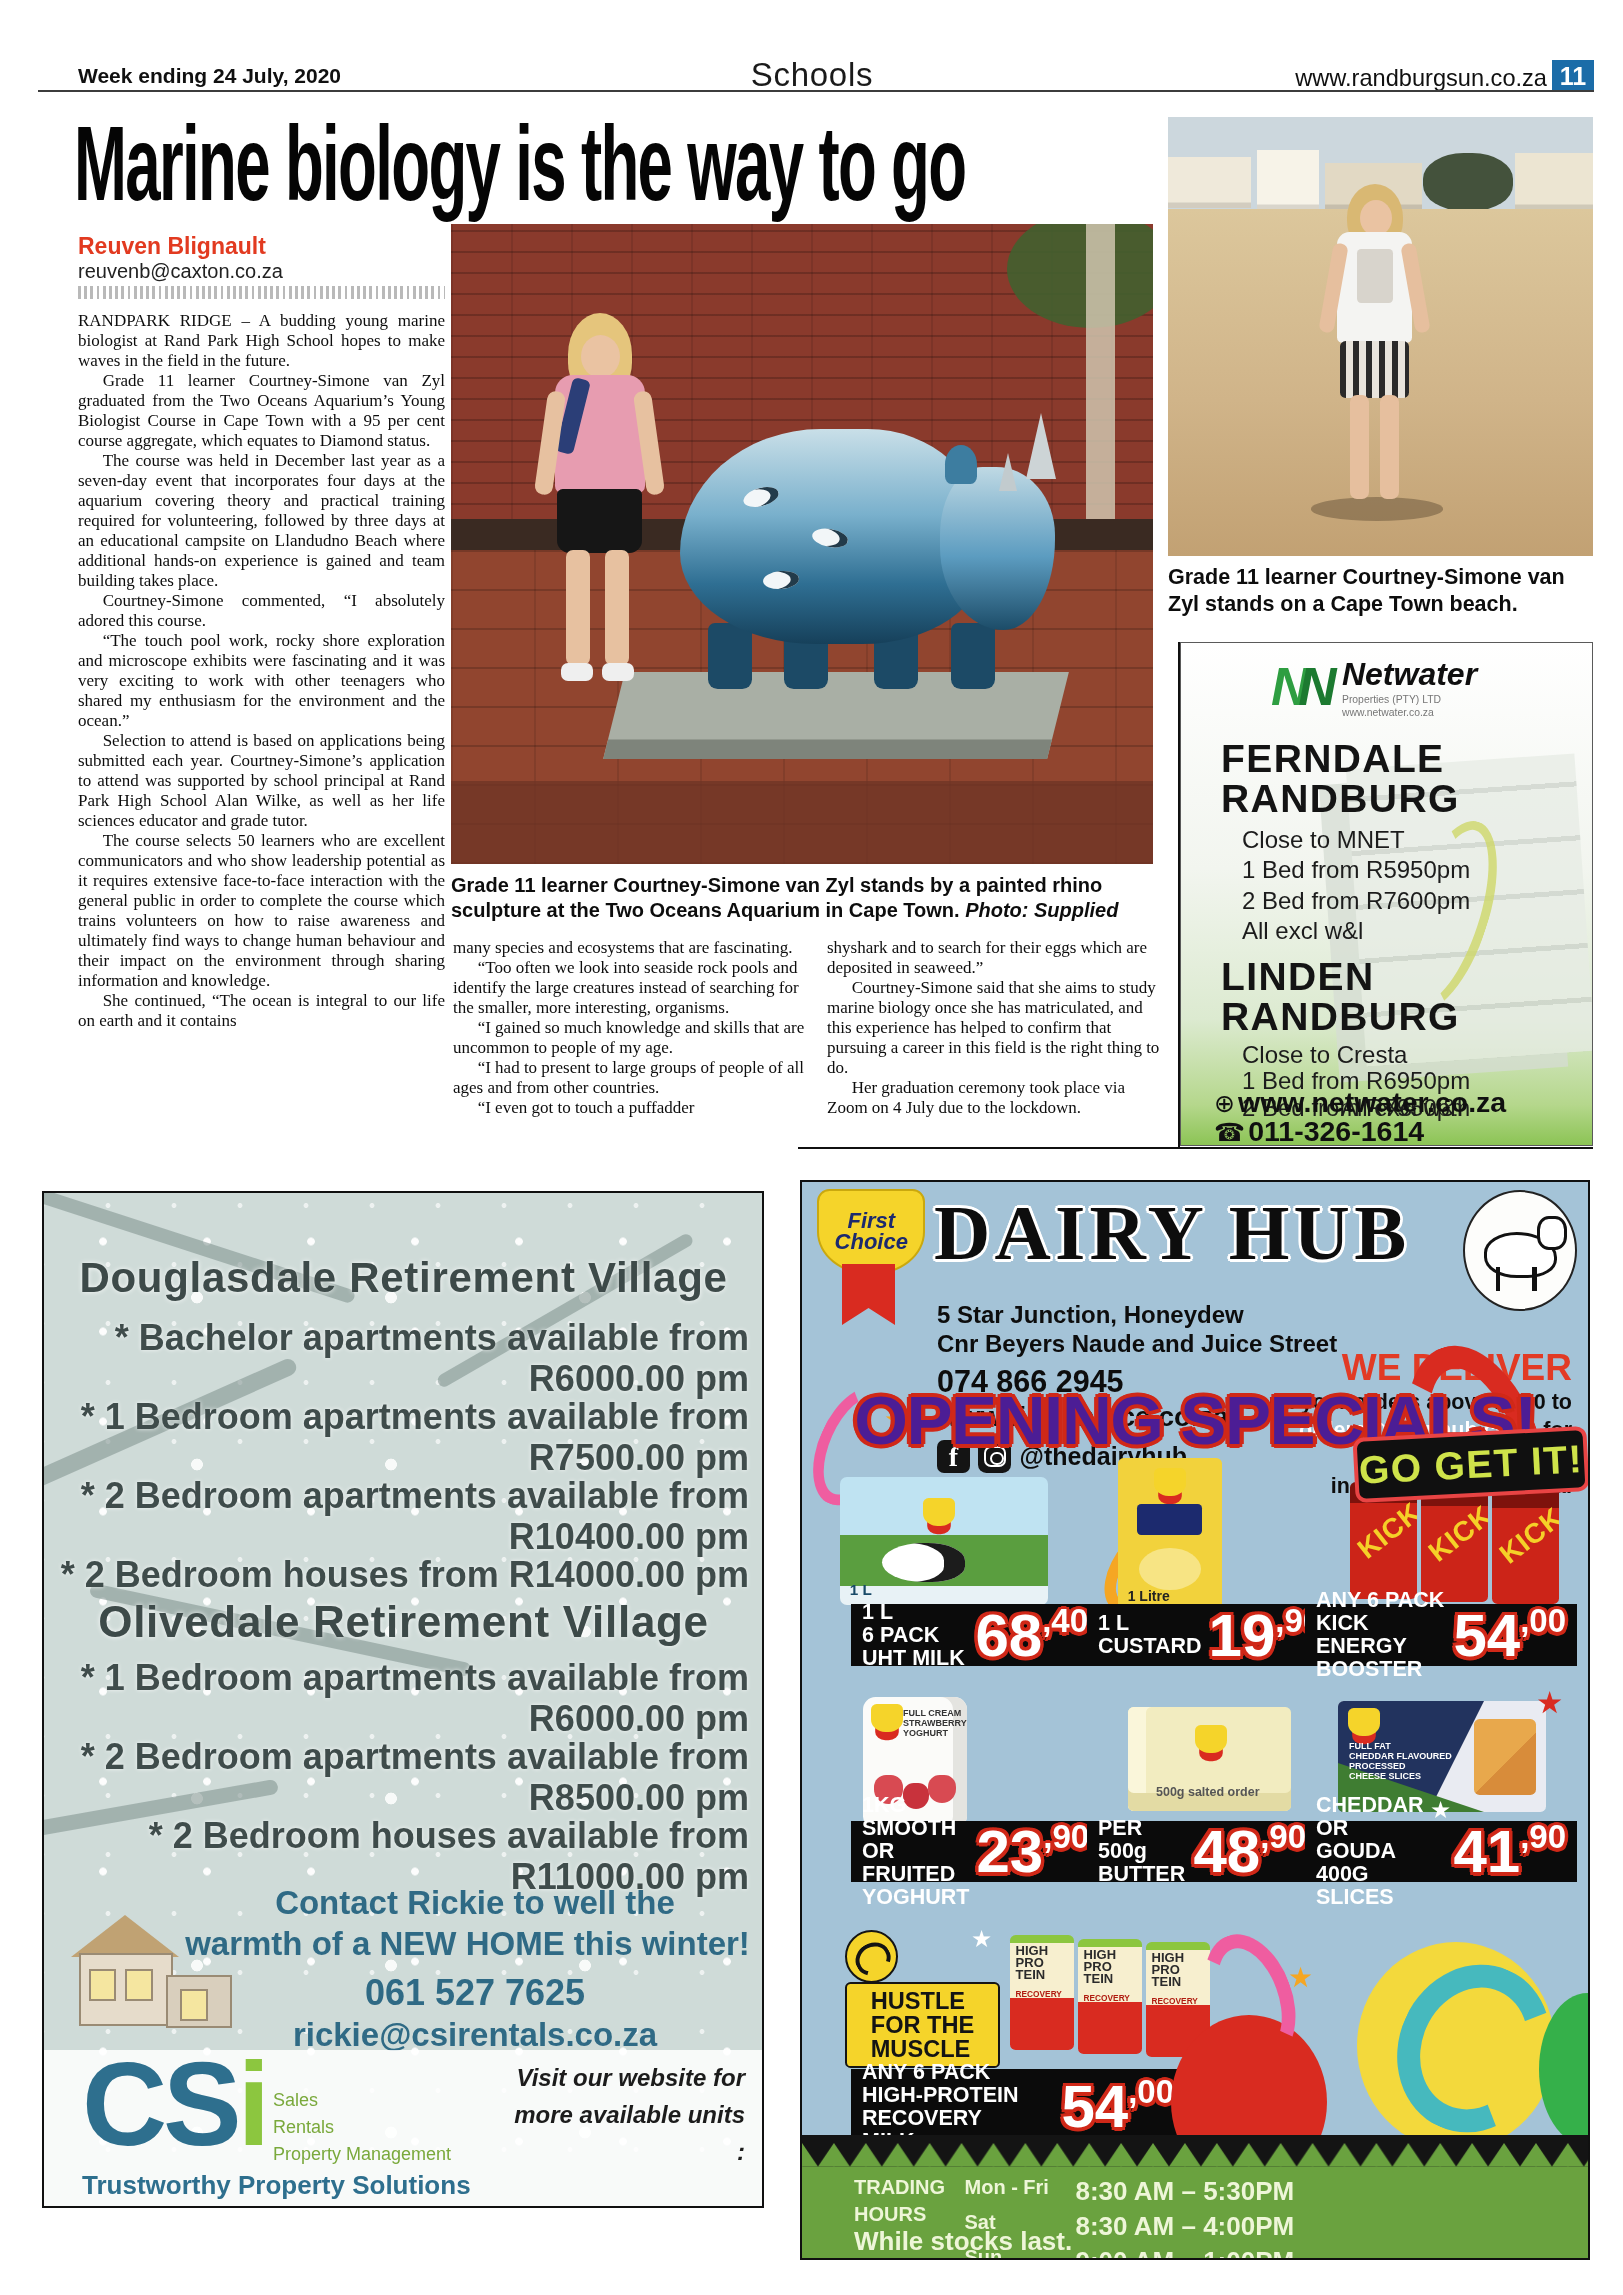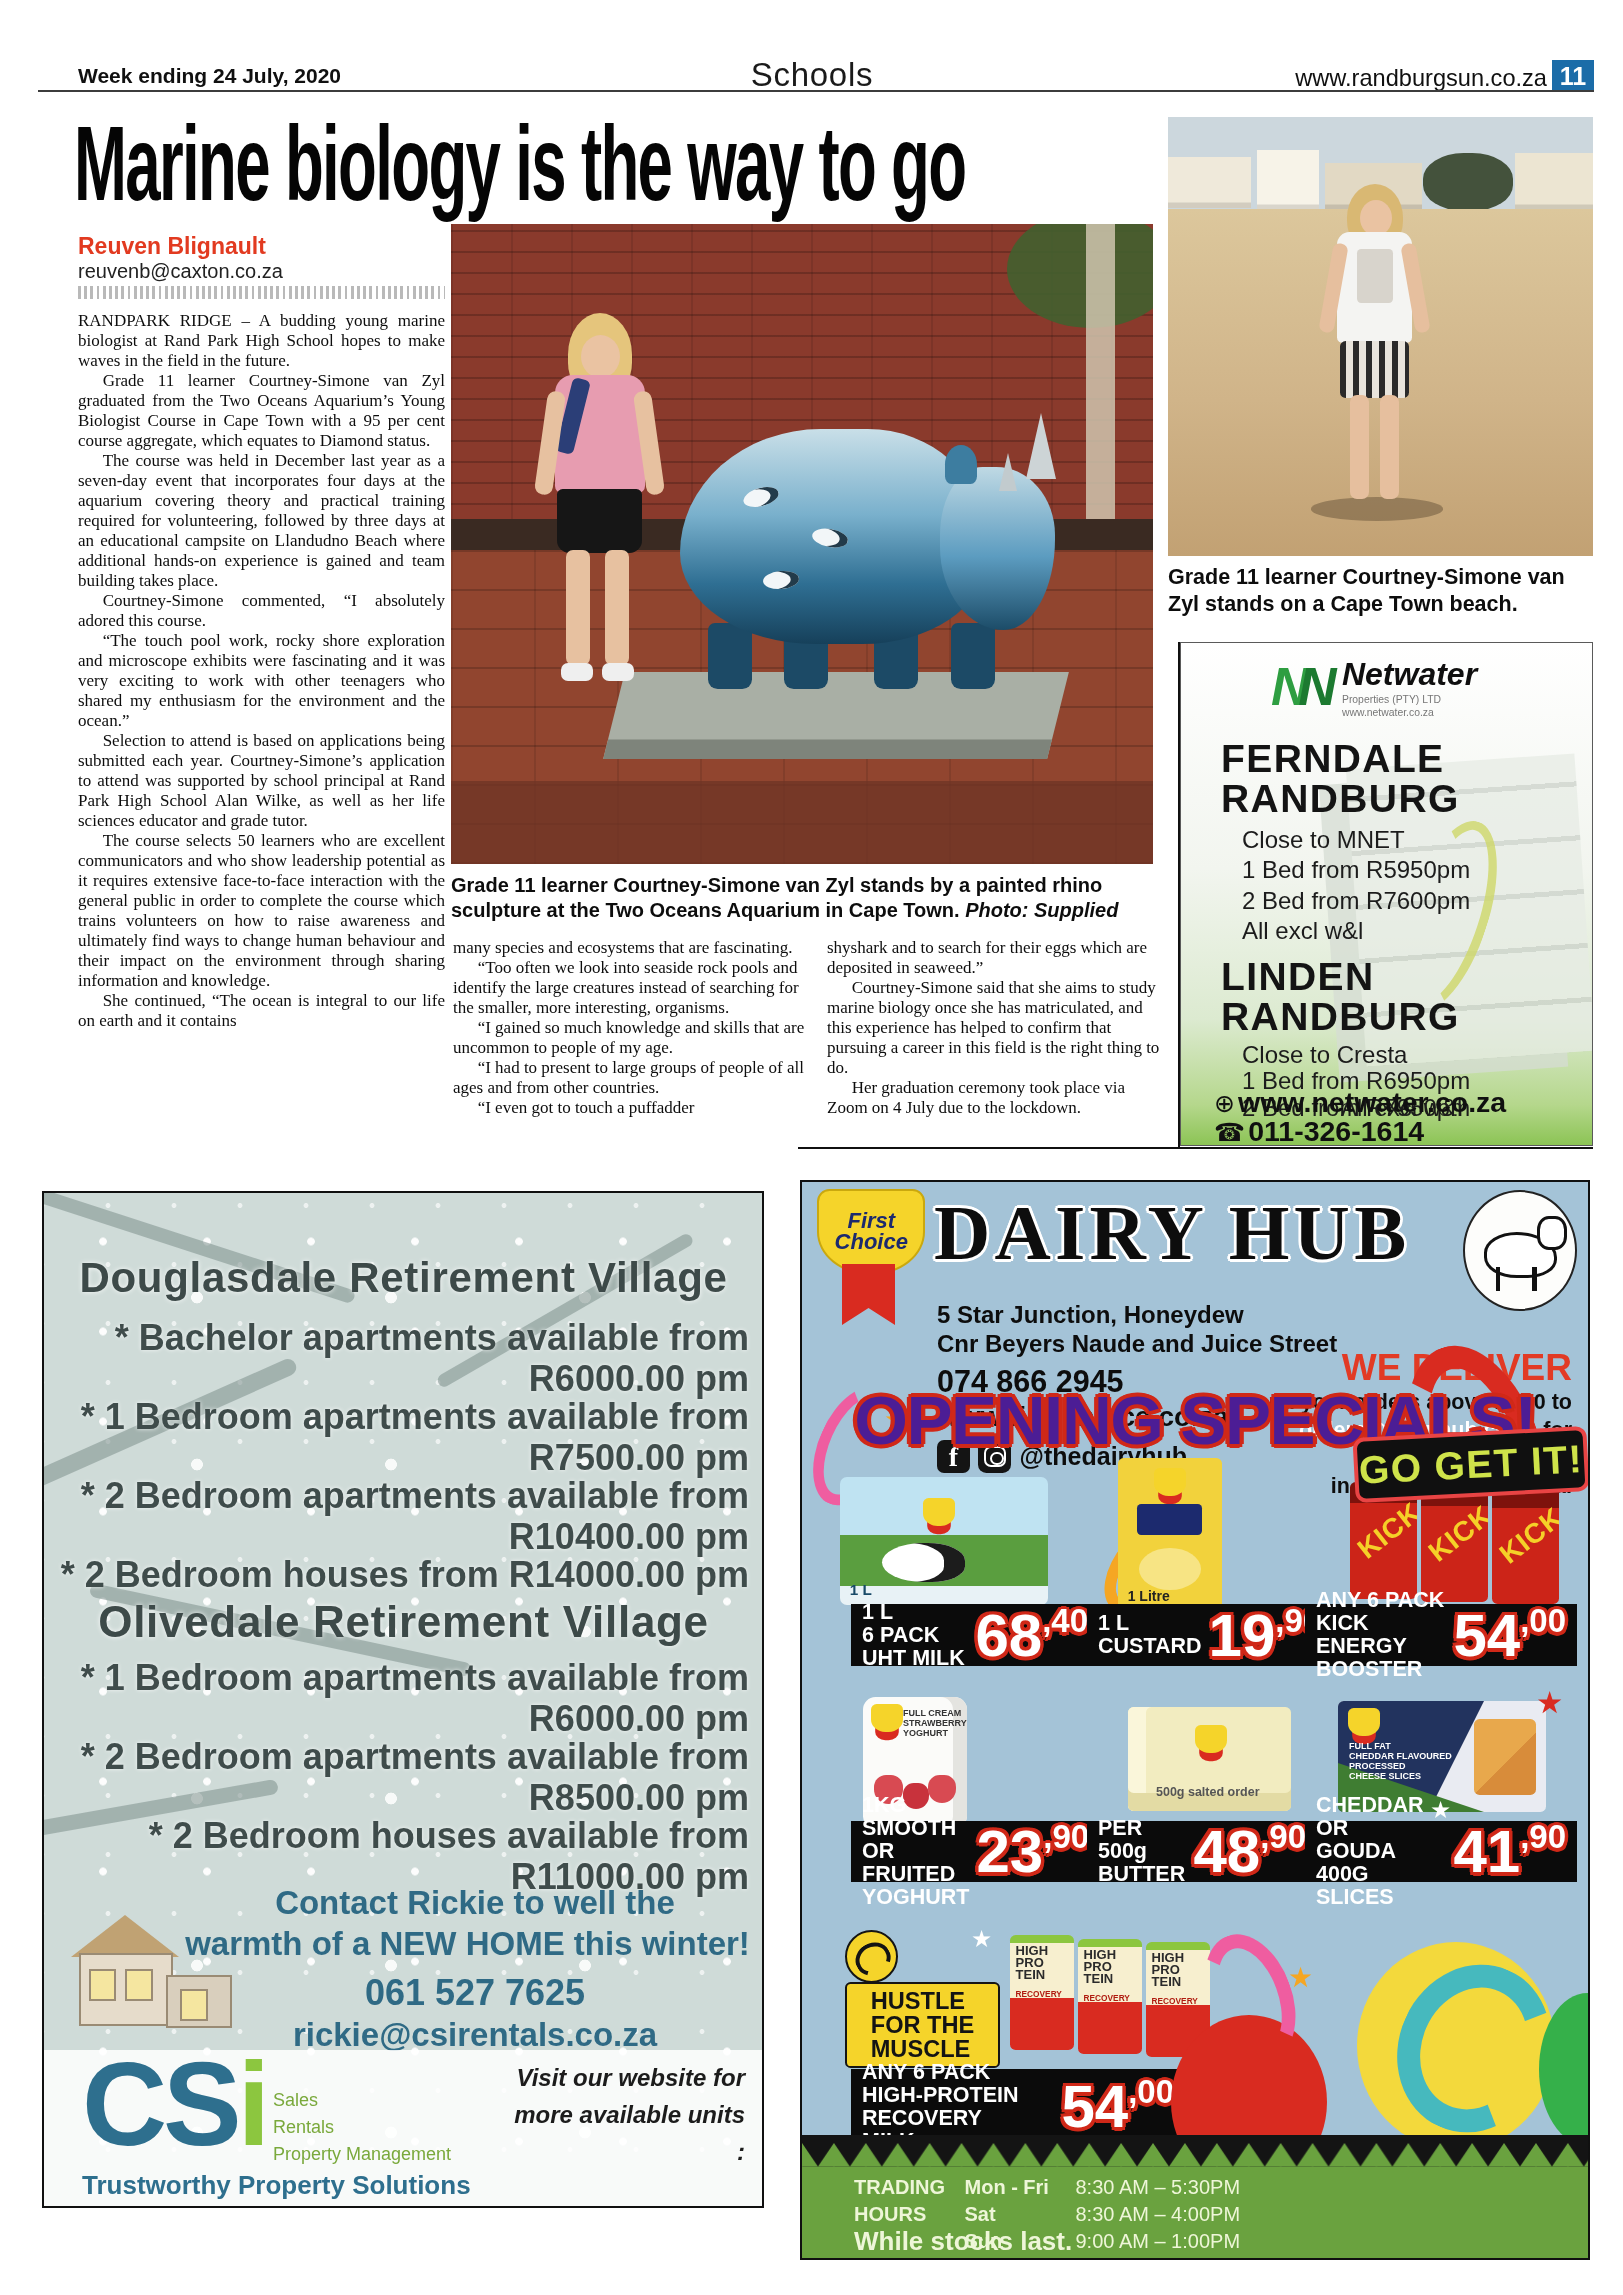--- a/index.html
+++ b/index.html
@@ -168,21 +168,21 @@
   .prot-carton{position:absolute;width:64px;height:115px;border-radius:5.6px;overflow:hidden;
      background:linear-gradient(180deg,#8cc63f 0 7%,#f7efcf 7% 55%,#d92b20 55% 100%);}
   .prot-txt{position:absolute;left:5.6px;top:9.7px;font-weight:bold;font-size:13px;line-height:.95;color:#2b2b2b;}
   .prot-sub{position:absolute;left:5.6px;top:54px;font-weight:bold;font-size:8.3px;color:#b01b10;}
   .hustle{background:#f5d42a;border:2.8px solid #141414;border-radius:5.6px;font-weight:bold;color:#141414;
           display:flex;flex-direction:column;align-items:center;justify-content:center;line-height:1.02;}
   .balloon{position:absolute;border-radius:50%;}
   .trading-band{position:absolute;left:0;right:0;bottom:0;background:#6aa23f;border-top:8.3px solid #141414;}
   .tb-label{font-weight:bold;font-size:20px;color:#eef6d8;line-height:1.35;}
   .tb-day{font-weight:bold;font-size:20px;color:#eef6d8;line-height:1.35;}
-  .tb-time{font-weight:normal;font-size:20px;color:#eef6d8;line-height:1.35;}
+  .tb-time{font-weight:bold;font-size:26px;color:#eef6d8;line-height:1.35;}
   .tb-stocks{font-weight:bold;font-size:26px;color:#eef6d8;}
 </style>
 </head>
 <body>
 
 <div id="page">
 
   <div class="abs hdr-date" style="left:78px;top:64px;">Week ending 24 July, 2020</div>
   <div class="abs hdr-section" style="left:0;top:56px;width:1624px;text-align:center;">Schools</div>
   <div class="abs hdr-site" style="left:1111px;top:65px;width:436px;text-align:right;">www.randburgsun.co.za</div>

